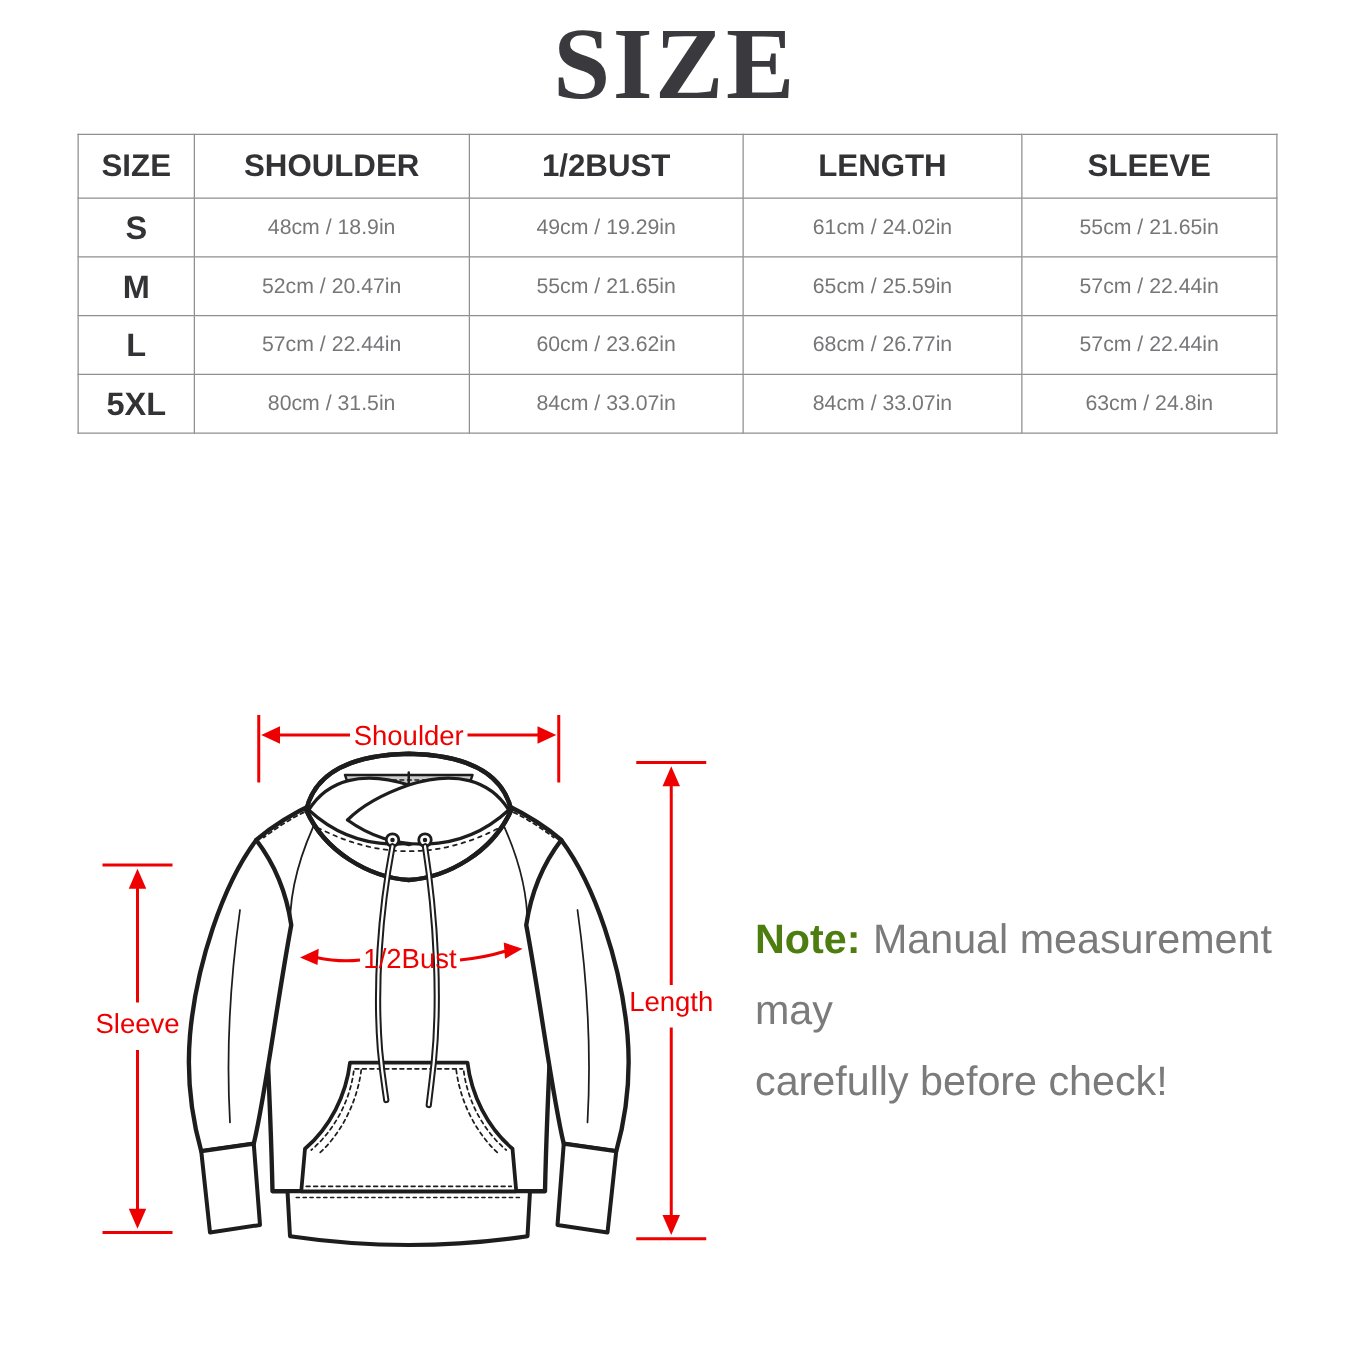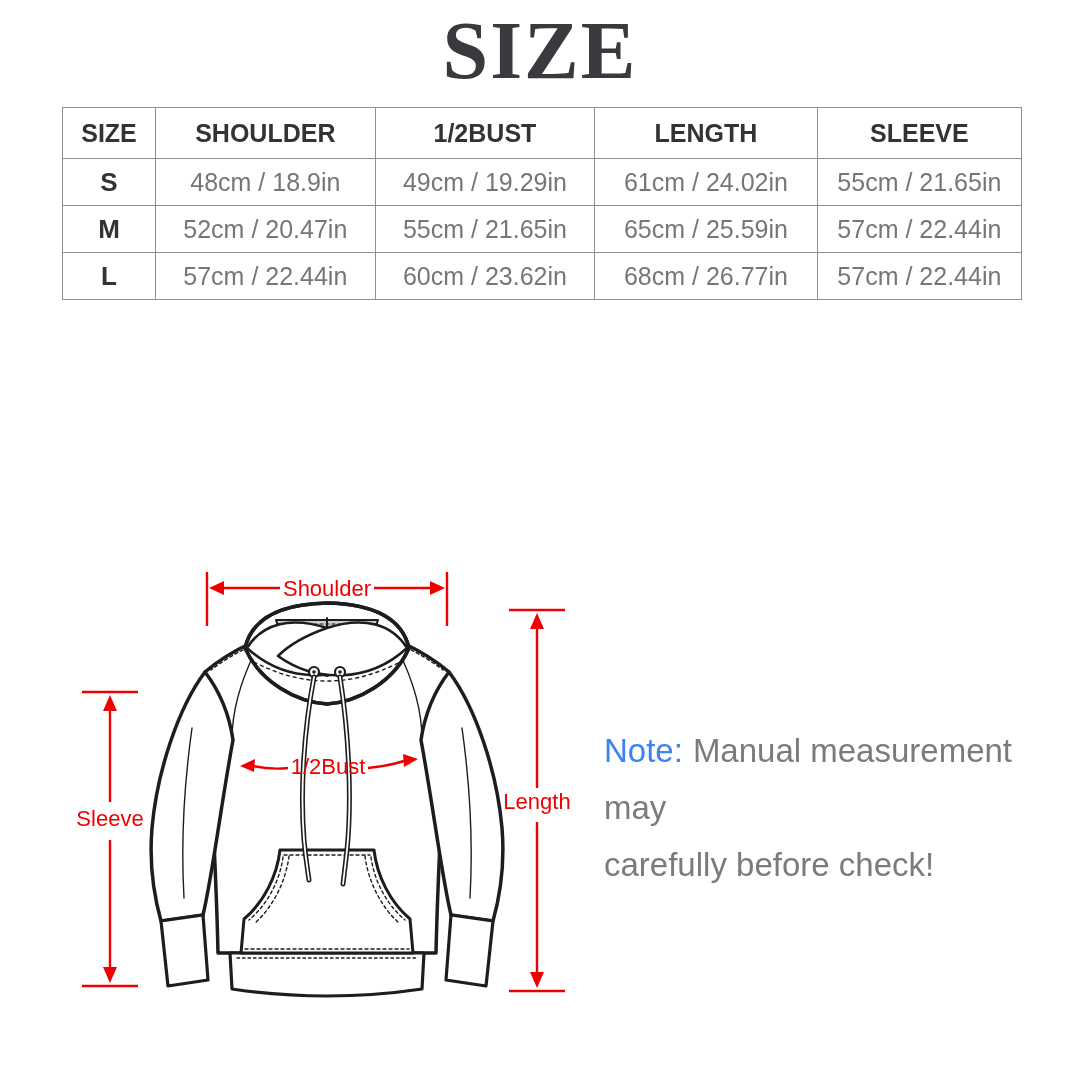--- a/index.html
+++ b/index.html
@@ -16,28 +16,28 @@
     position:absolute;left:62px;top:107px;width:960px;
     border-collapse:collapse;table-layout:fixed;
   }
   .size-table td,.size-table th{
     border:1px solid #8f8f8f;text-align:center;vertical-align:middle;
     padding:0;
   }
   .size-table th{
     height:50px;font-size:25px;font-weight:700;color:#333336;
   }
-  .size-table td{height:46px;font-size:25px;color:#767679;}
+  .size-table td{height:46px;font-size:17px;color:#767679;}
   .size-table td.size-col{font-weight:700;color:#333336;font-size:26px;}
   .diagram{position:absolute;left:40px;top:550px;}
   .note{
     position:absolute;left:604px;top:722px;width:436px;
     font-size:33px;line-height:57px;color:#7b7b7b;
   }
-  .note .note-label{font-weight:400;color:#3b82f6;}
+  .note .note-label{font-weight:700;color:#4d7c0f;}
   .note .l1{display:inline;margin-left:10px;}
 </style>
 </head>
 <body>
 
 <div class="title">SIZE</div>
 
 <table class="size-table">
   <colgroup>
     <col style="width:9.7%">
@@ -69,20 +69,27 @@
       <td>55cm / 21.65in</td>
       <td>65cm / 25.59in</td>
       <td>57cm / 22.44in</td>
     </tr>
     <tr>
       <td class="size-col">L</td>
       <td>57cm / 22.44in</td>
       <td>60cm / 23.62in</td>
       <td>68cm / 26.77in</td>
       <td>57cm / 22.44in</td>
+    </tr>
+    <tr>
+      <td class="size-col">5XL</td>
+      <td>80cm / 31.5in</td>
+      <td>84cm / 33.07in</td>
+      <td>84cm / 33.07in</td>
+      <td>63cm / 24.8in</td>
     </tr>
   </tbody>
 </table>
 
 <svg class="diagram" width="580" height="530" viewBox="0 0 580 530" xmlns="http://www.w3.org/2000/svg">
   <g stroke="#1d1d1d" fill="none" stroke-linecap="round" stroke-linejoin="round">
 
     <path d="M 165 122 C 180 109 198 99 213 92 L 361 92 C 376 99 394 109 409 122
              C 404 210 398 310 396 403 L 178 403 C 176 310 170 210 165 122 Z" fill="#ffffff" stroke-width="3.5"></path>
 

